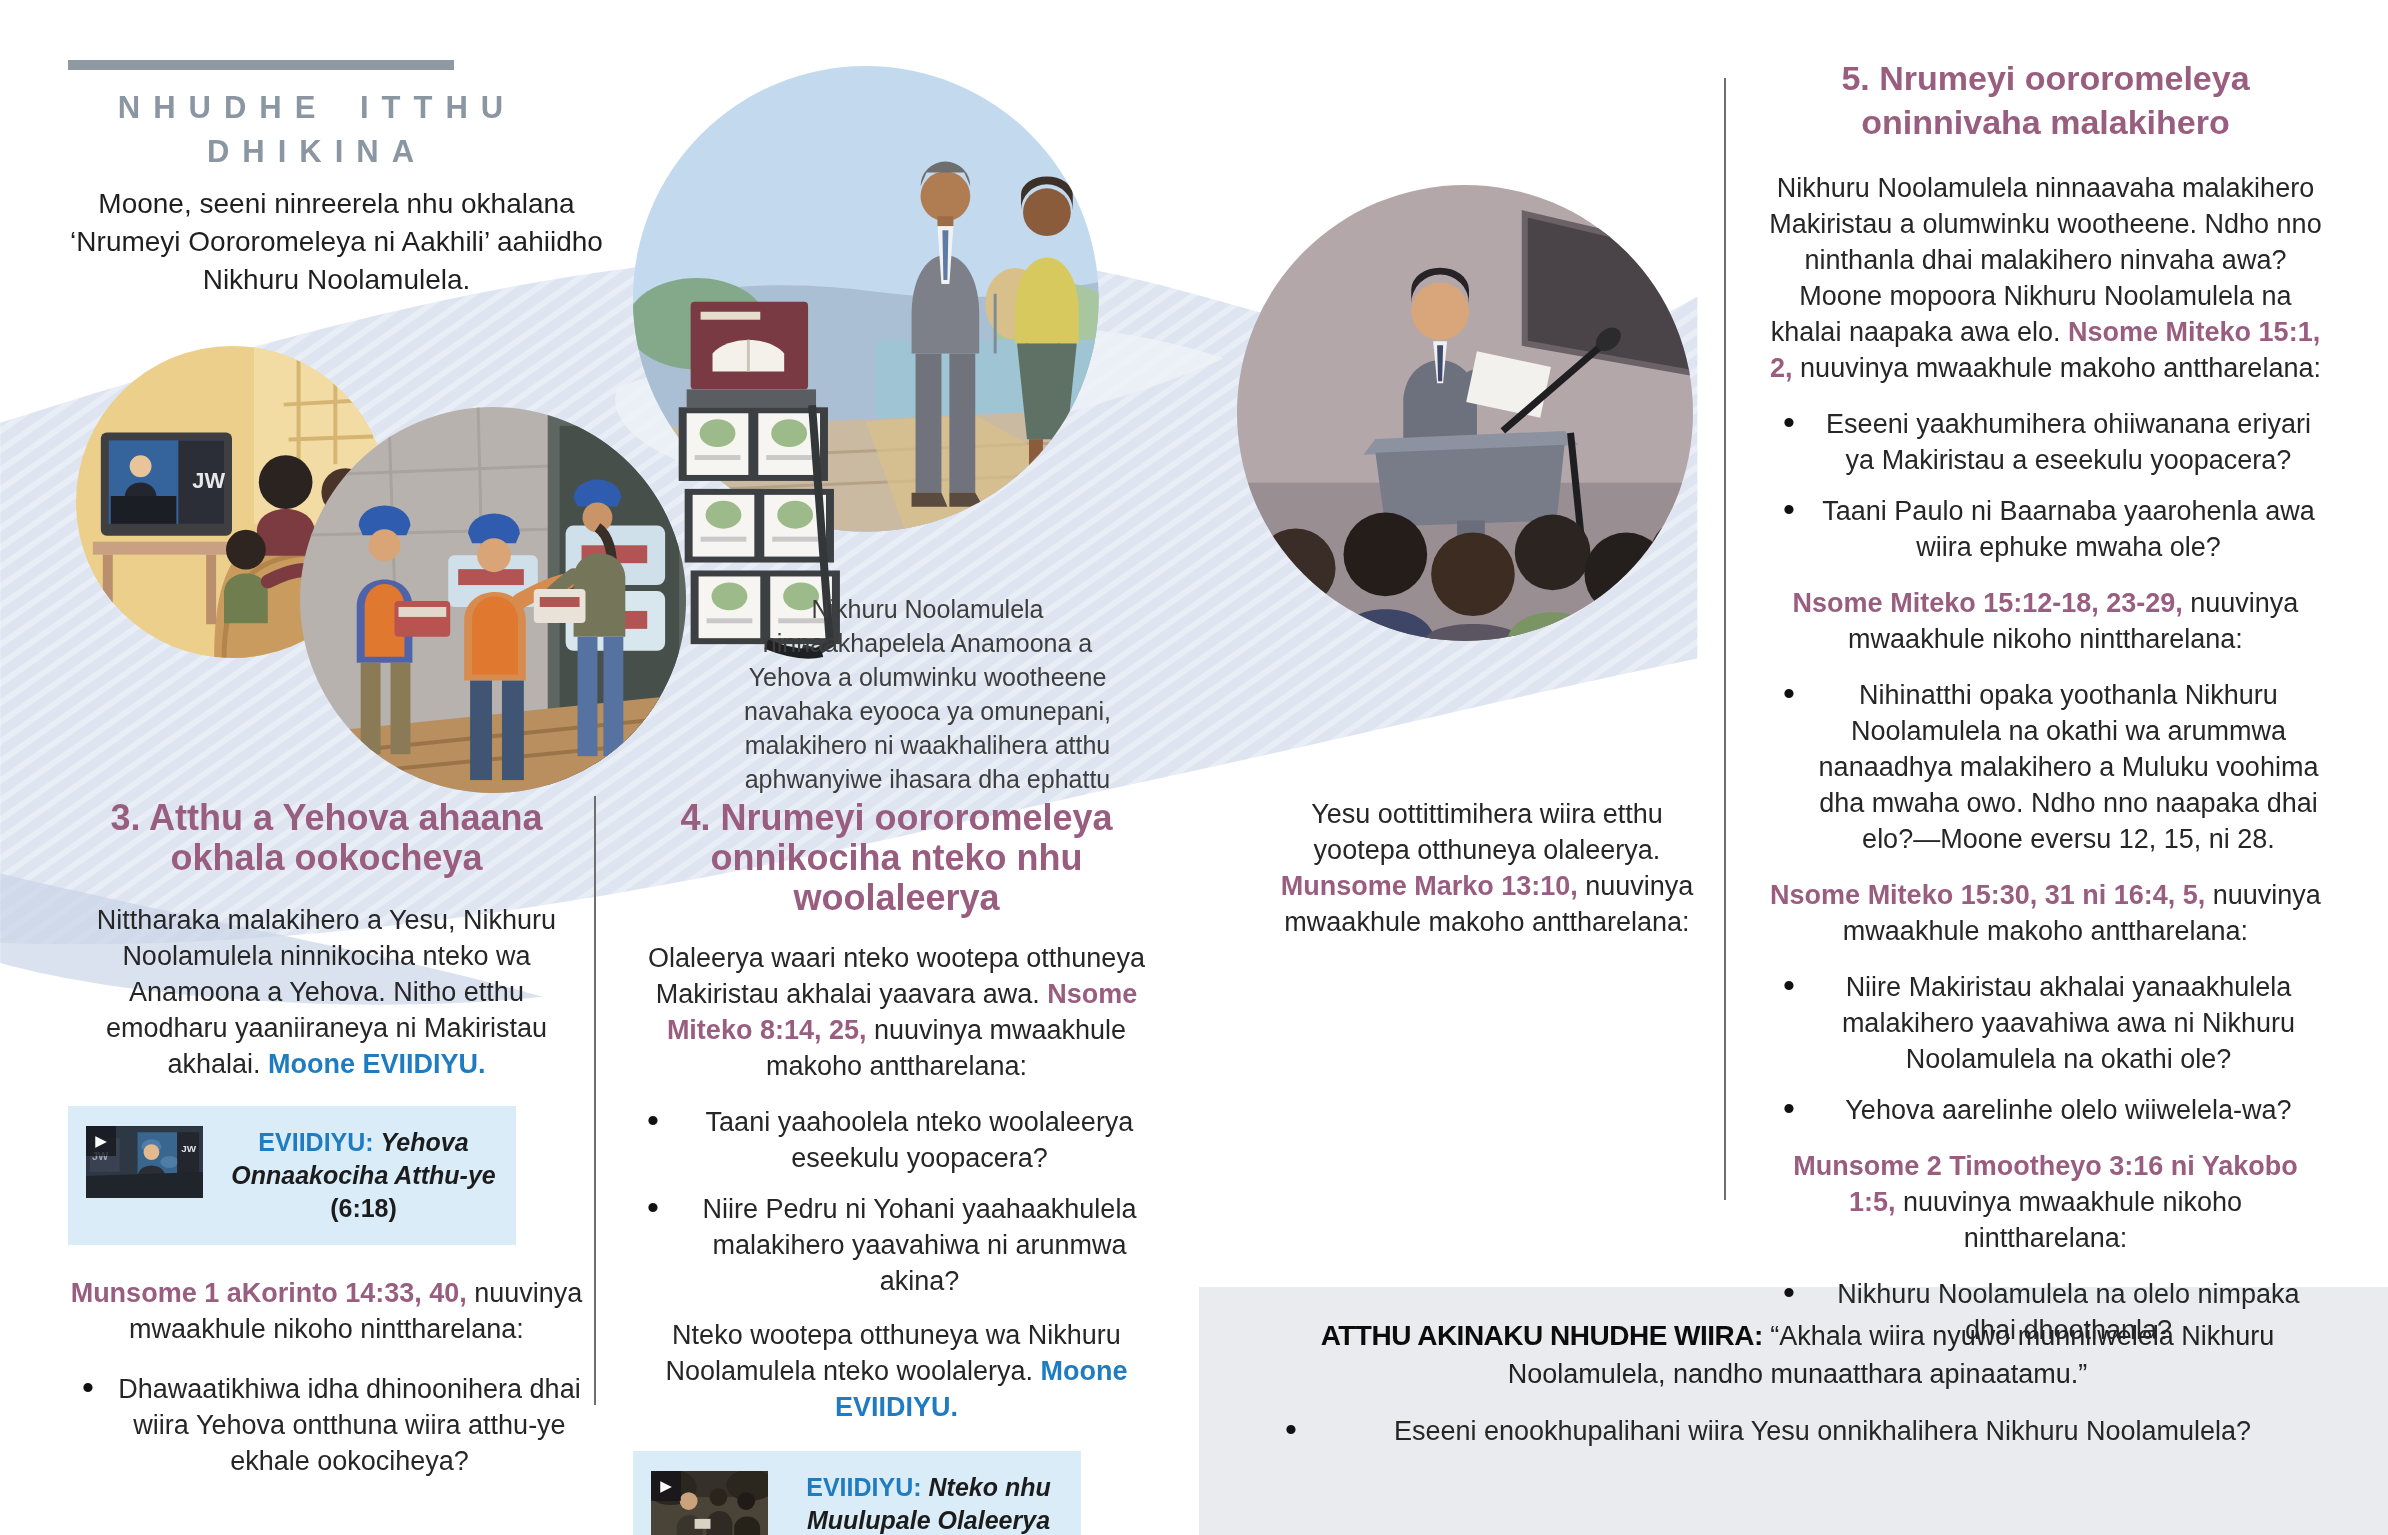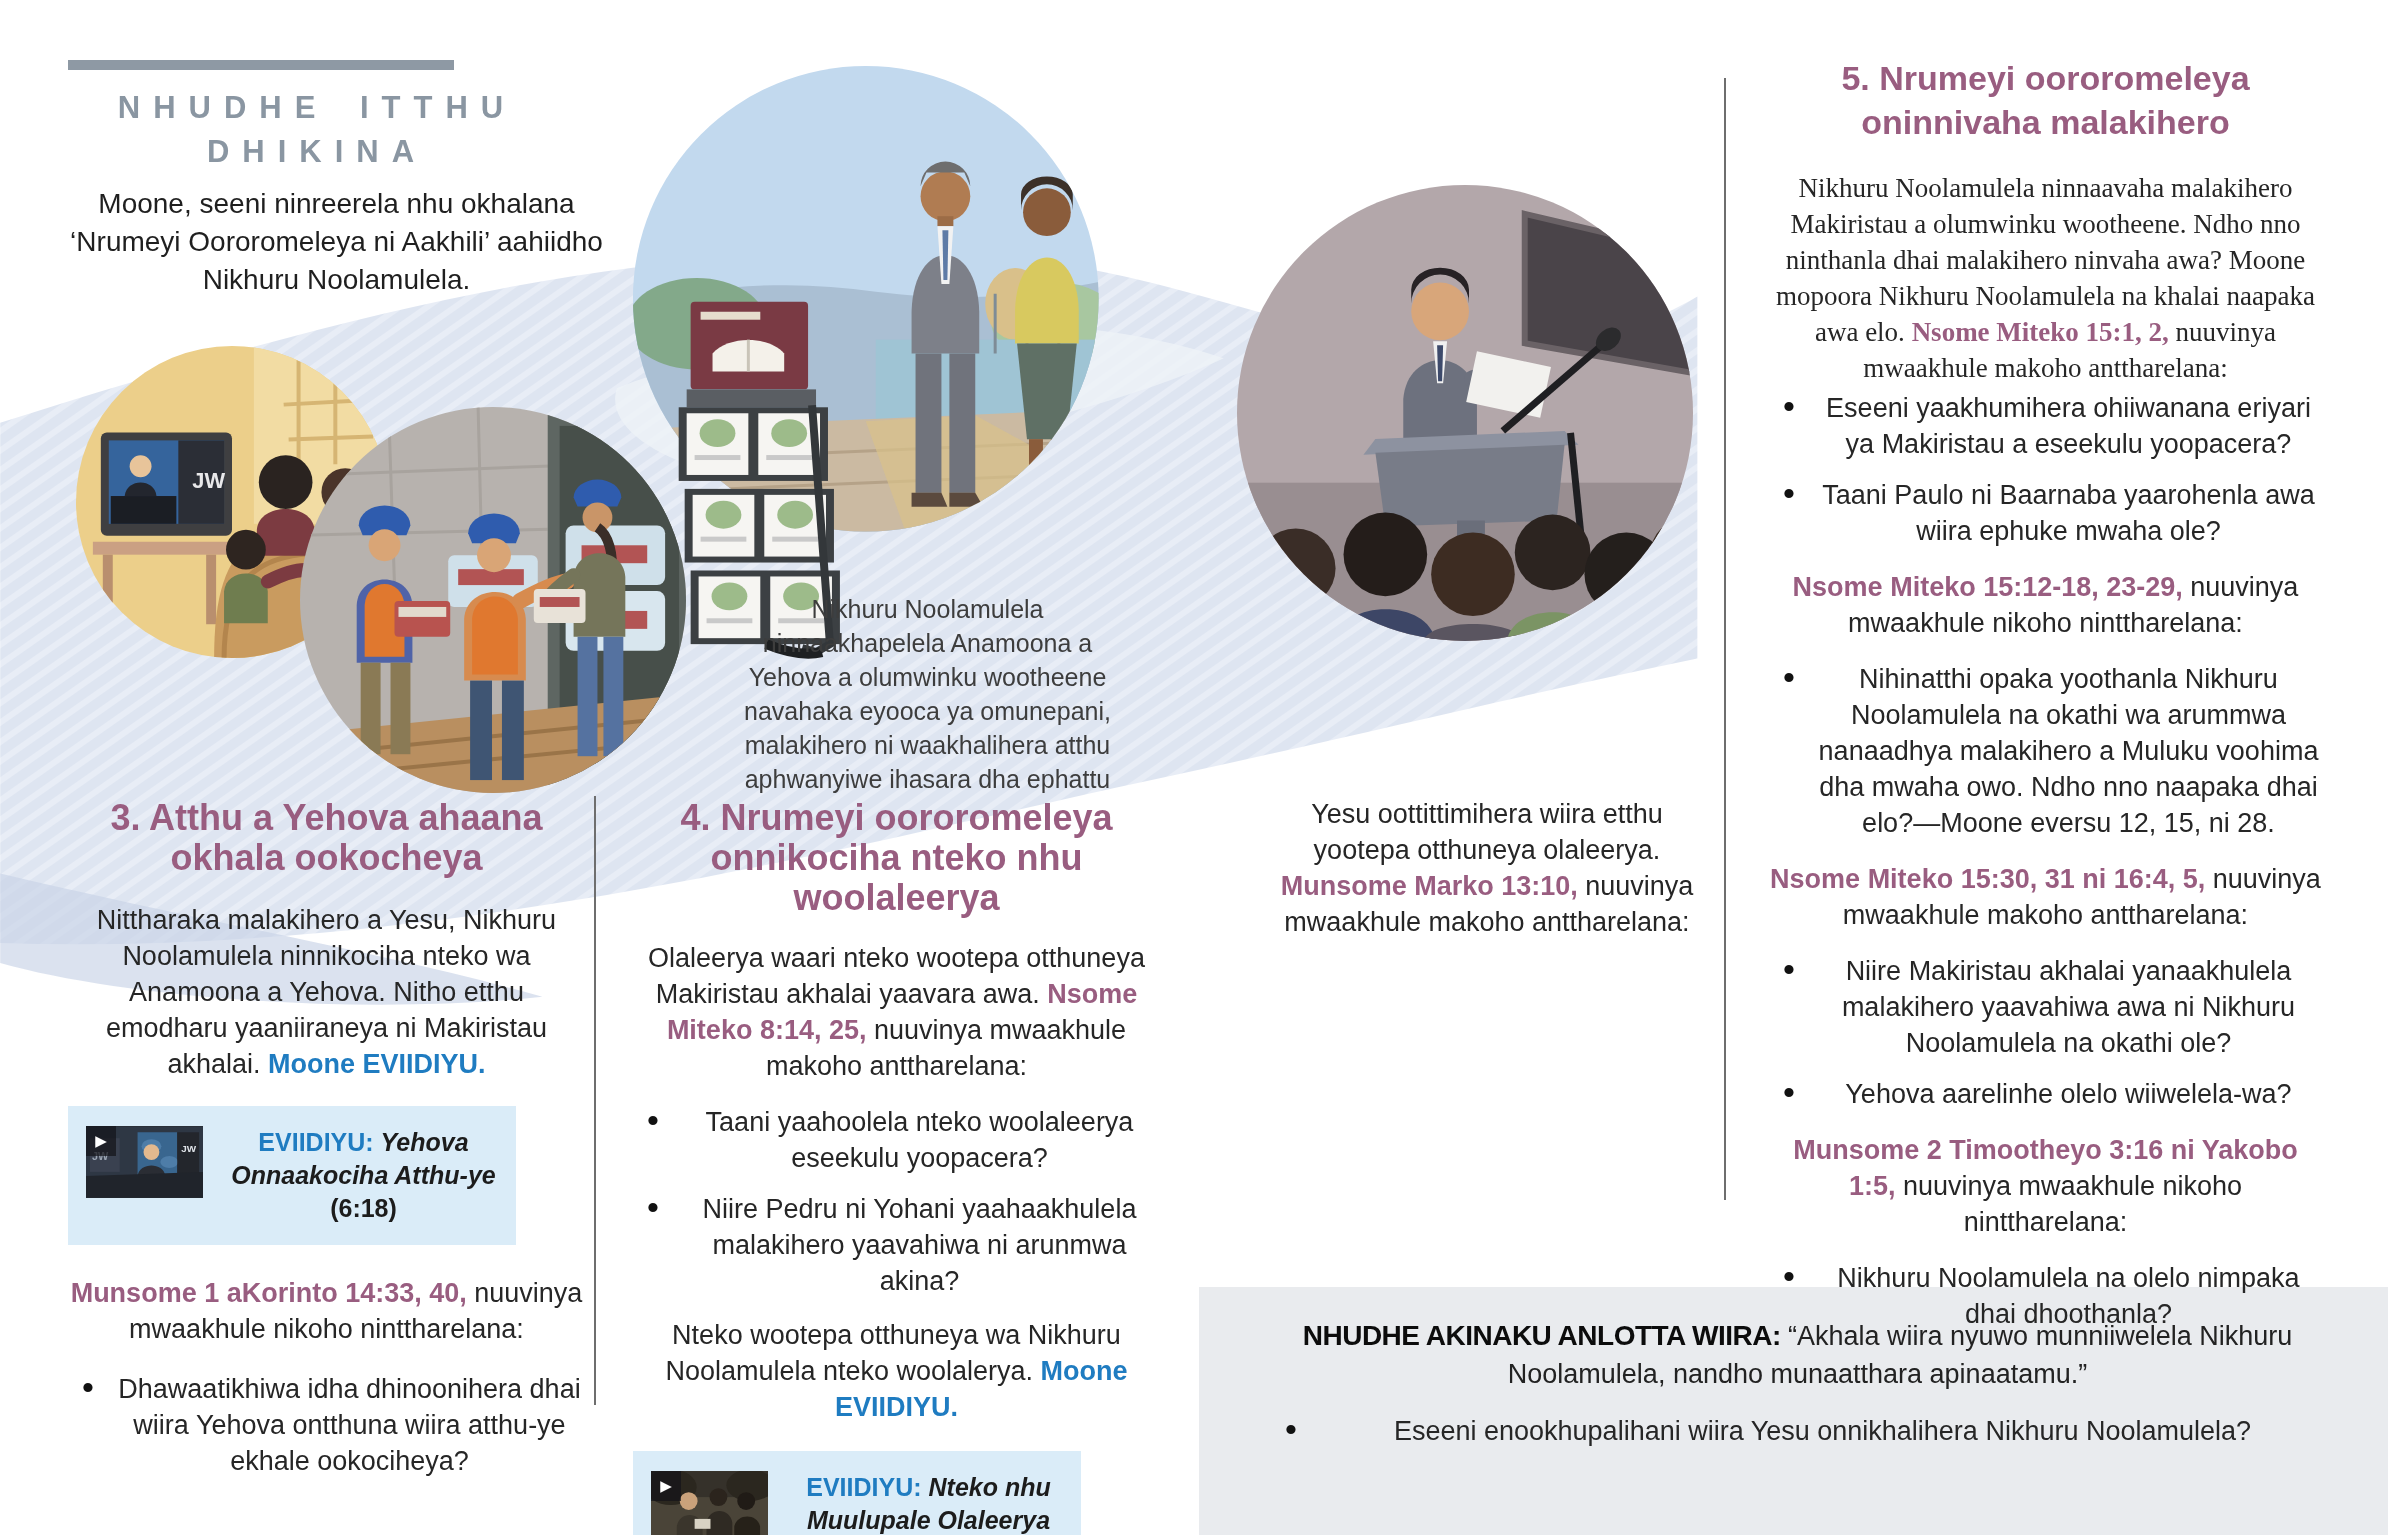--- a/index.html
+++ b/index.html
@@ -362,41 +362,41 @@
       </div>
     </div>
   </div>
 
   <div class="abs col" style="left:1272px;top:796px;width:430px;">
     <p class="body" style="margin-bottom:20px;"><span>Yesu oottittimihera wiira etthu yootepa otthuneya olaleerya. </span><span class="ref">Munsome Marko 13:10,</span><span> nuuvinya mwaakhule makoho anttharelana:</span></p>
   </div>
 
   <div class="abs col" style="left:1769px;top:56px;width:553px;">
     <h2 class="sec" style="font-size:34px;line-height:44px;margin-bottom:26px;">5. Nrumeyi oororomeleya oninnivaha malakihero</h2>
-    <p class="body" style="margin-bottom:4px;font-family:Liberation Serif, serif;"><span>Nikhuru Noolamulela ninnaavaha malakihero Makiristau a olumwinku wootheene. Ndho nno ninthanla dhai malakihero ninvaha awa? Moone mopoora Nikhuru Noolamulela na khalai naapaka awa elo. </span><span class="ref">Nsome Miteko 15:1, 2,</span><span> nuuvinya mwaakhule makoho anttharelana:</span></p>
+    <p class="body" style="margin-bottom:20px;"><span>Nikhuru Noolamulela ninnaavaha malakihero Makiristau a olumwinku wootheene. Ndho nno ninthanla dhai malakihero ninvaha awa? Moone mopoora Nikhuru Noolamulela na khalai naapaka awa elo. </span><span class="ref">Nsome Miteko 15:1, 2,</span><span> nuuvinya mwaakhule makoho anttharelana:</span></p>
     <ul class="bullets" style="margin-bottom:20px;">
       <li>Eseeni yaakhumihera ohiiwanana eriyari ya Makiristau a eseekulu yoopacera?</li>
       <li>Taani Paulo ni Baarnaba yaarohenla awa wiira ephuke mwaha ole?</li>
     </ul>
     <p class="body" style="margin-bottom:20px;"><span class="ref">Nsome Miteko 15:12-18, 23-29,</span><span> nuuvinya mwaakhule nikoho ninttharelana:</span></p>
     <ul class="bullets" style="margin-bottom:20px;">
       <li>Nihinatthi opaka yoothanla Nikhuru Noolamulela na okathi wa arummwa nanaadhya malakihero a Muluku voohima dha mwaha owo. Ndho nno naapaka dhai elo?—Moone eversu 12, 15, ni 28.</li>
     </ul>
     <p class="body" style="margin-bottom:20px;"><span class="ref">Nsome Miteko 15:30, 31 ni 16:4, 5,</span><span> nuuvinya mwaakhule makoho anttharelana:</span></p>
     <ul class="bullets" style="margin-bottom:20px;">
       <li>Niire Makiristau akhalai yanaakhulela malakihero yaavahiwa awa ni Nikhuru Noolamulela na okathi ole?</li>
       <li>Yehova aarelinhe olelo wiiwelela-wa?</li>
     </ul>
     <p class="body" style="margin-bottom:20px;"><span class="ref">Munsome 2 Timootheyo 3:16 ni Yakobo 1:5,</span><span> nuuvinya mwaakhule nikoho ninttharelana:</span></p>
     <ul class="bullets">
       <li>Nikhuru Noolamulela na olelo nimpaka dhai dhoothanla?</li>
     </ul>
   </div>
 
   <div class="abs review">
-    <span class="review-lead">NHUDHE AKINAKU ANLOTTA WIIRA: </span><span class="review-quote">“Akhala wiira nyuwo munniiwelela Nikhuru Noolamulela, nandho munaatthara apinaatamu.”</span>
+    <span class="review-lead">ATTHU AKINAKU NHUDHE WIIRA: </span><span class="review-quote">“Akhala wiira nyuwo munniiwelela Nikhuru Noolamulela, nandho munaatthara apinaatamu.”</span>
     <ul class="bullets">
       <li>Eseeni enookhupalihani wiira Yesu onnikhalihera Nikhuru Noolamulela?</li>
     </ul>
   </div>
 
 </div>
 
 
 </body></html>

